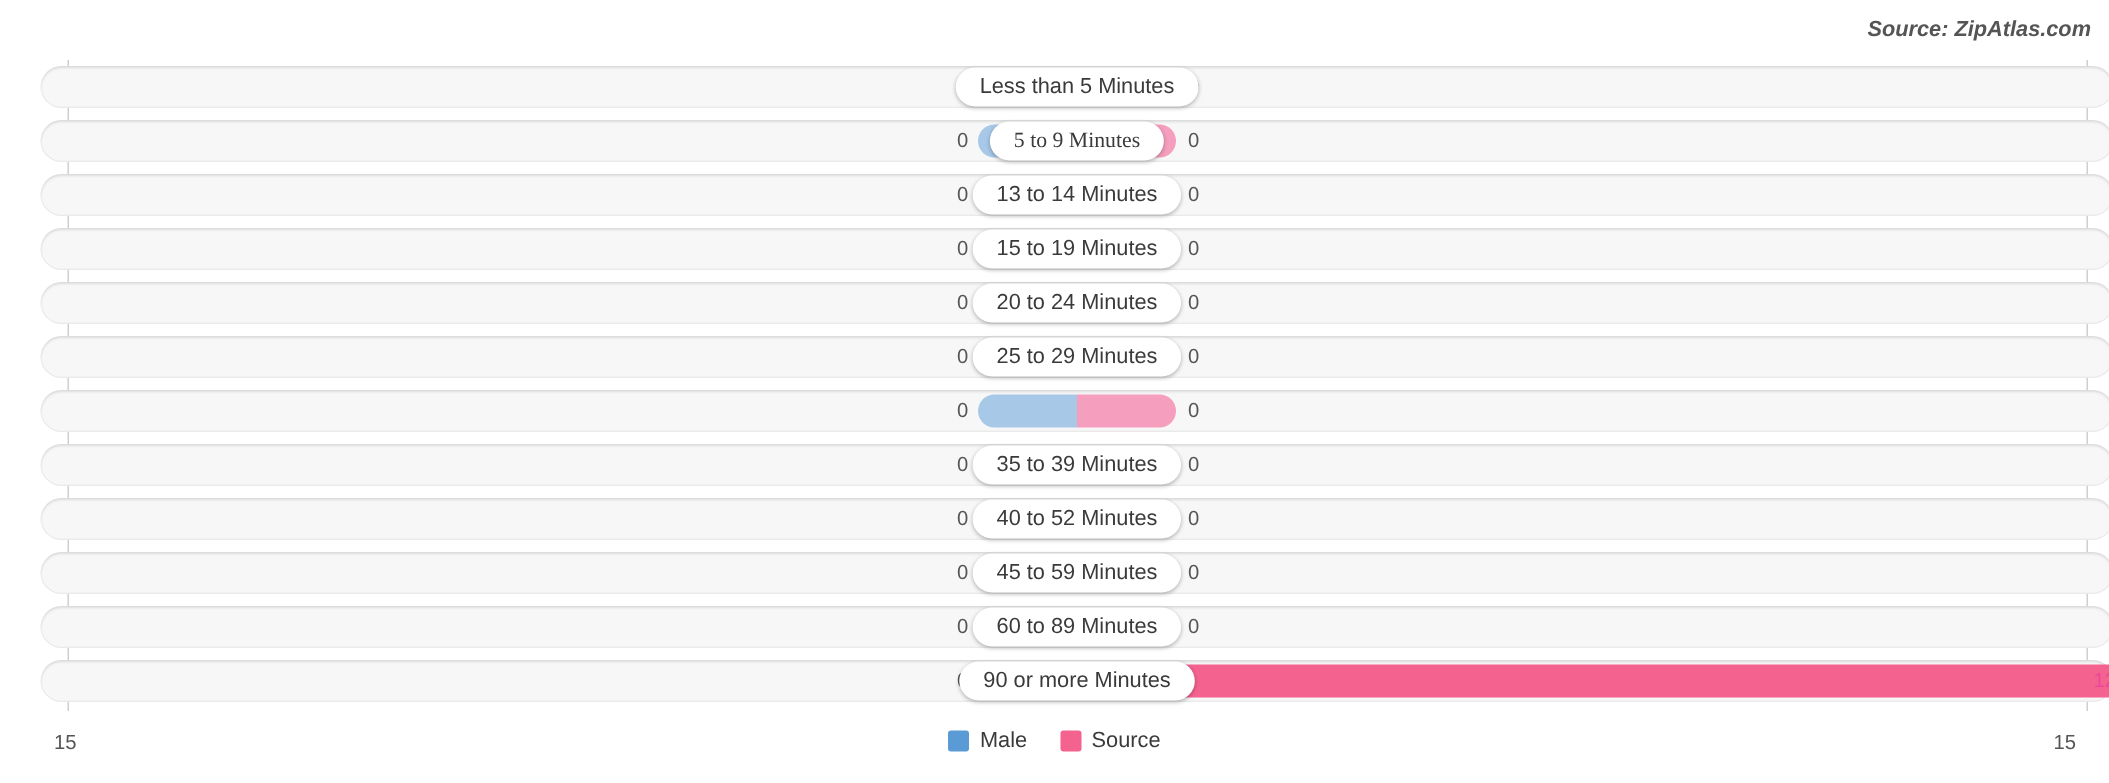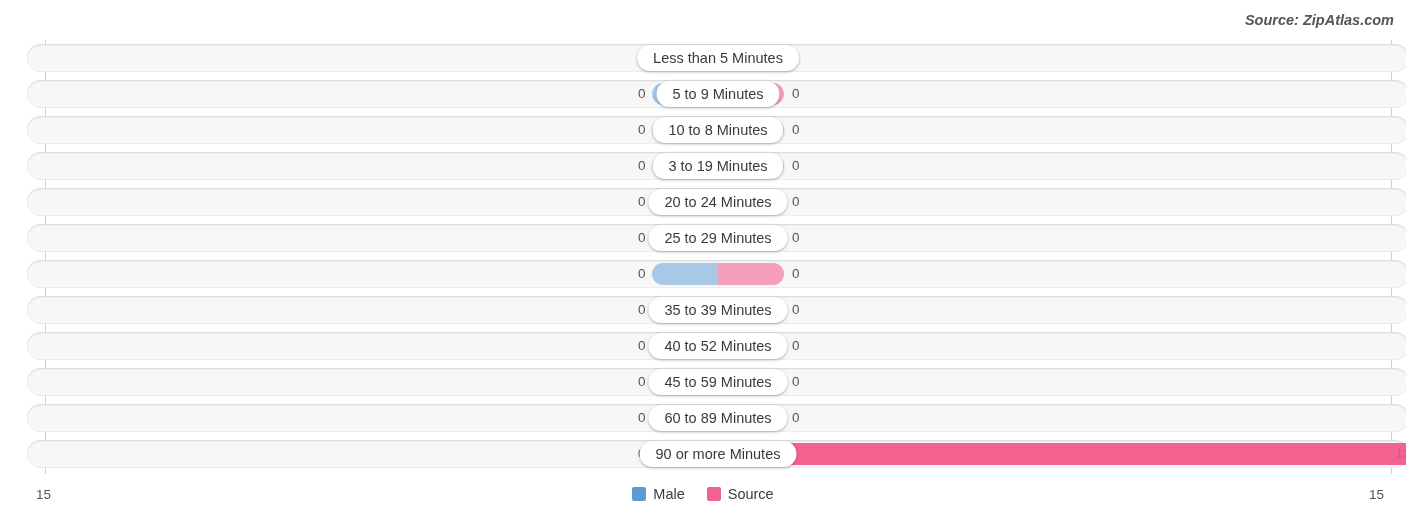--- a/index.html
+++ b/index.html
@@ -191,37 +191,37 @@
         <div class="val" style="left: 611px;">0</div>
         <div class="val" style="left: 765px;">0</div>
         <div class="pill" style="left: 691px;">Less than 5 Minutes</div>
       </div>
       <div class="row" style="top: 40px;">
         <div class="track"></div>
         <div class="bar bar-male" style="left: 625px; width: 66px;"></div>
         <div class="bar bar-female" style="left: 691px; width: 66px;"></div>
         <div class="val" style="left: 611px;">0</div>
         <div class="val" style="left: 765px;">0</div>
-        <div class="pill" style="left: 691px;">5 to 9 Minutes</div>
+        <div class="pill" style="left: 691px; font-family: Liberation Serif, serif;">5 to 9 Minutes</div>
       </div>
       <div class="row" style="top: 76px;">
         <div class="track"></div>
         <div class="bar bar-male" style="left: 625px; width: 66px;"></div>
         <div class="bar bar-female" style="left: 691px; width: 66px;"></div>
         <div class="val" style="left: 611px;">0</div>
         <div class="val" style="left: 765px;">0</div>
-        <div class="pill" style="left: 691px;">10 to 8 Minutes</div>
+        <div class="pill" style="left: 691px;">13 to 14 Minutes</div>
       </div>
       <div class="row" style="top: 112px;">
         <div class="track"></div>
         <div class="bar bar-male" style="left: 625px; width: 66px;"></div>
         <div class="bar bar-female" style="left: 691px; width: 66px;"></div>
         <div class="val" style="left: 611px;">0</div>
         <div class="val" style="left: 765px;">0</div>
-        <div class="pill" style="left: 691px;">3 to 19 Minutes</div>
+        <div class="pill" style="left: 691px;">15 to 19 Minutes</div>
       </div>
       <div class="row" style="top: 148px;">
         <div class="track"></div>
         <div class="bar bar-male" style="left: 625px; width: 66px;"></div>
         <div class="bar bar-female" style="left: 691px; width: 66px;"></div>
         <div class="val" style="left: 611px;">0</div>
         <div class="val" style="left: 765px;">0</div>
         <div class="pill" style="left: 691px;">20 to 24 Minutes</div>
       </div>
       <div class="row" style="top: 184px;">

